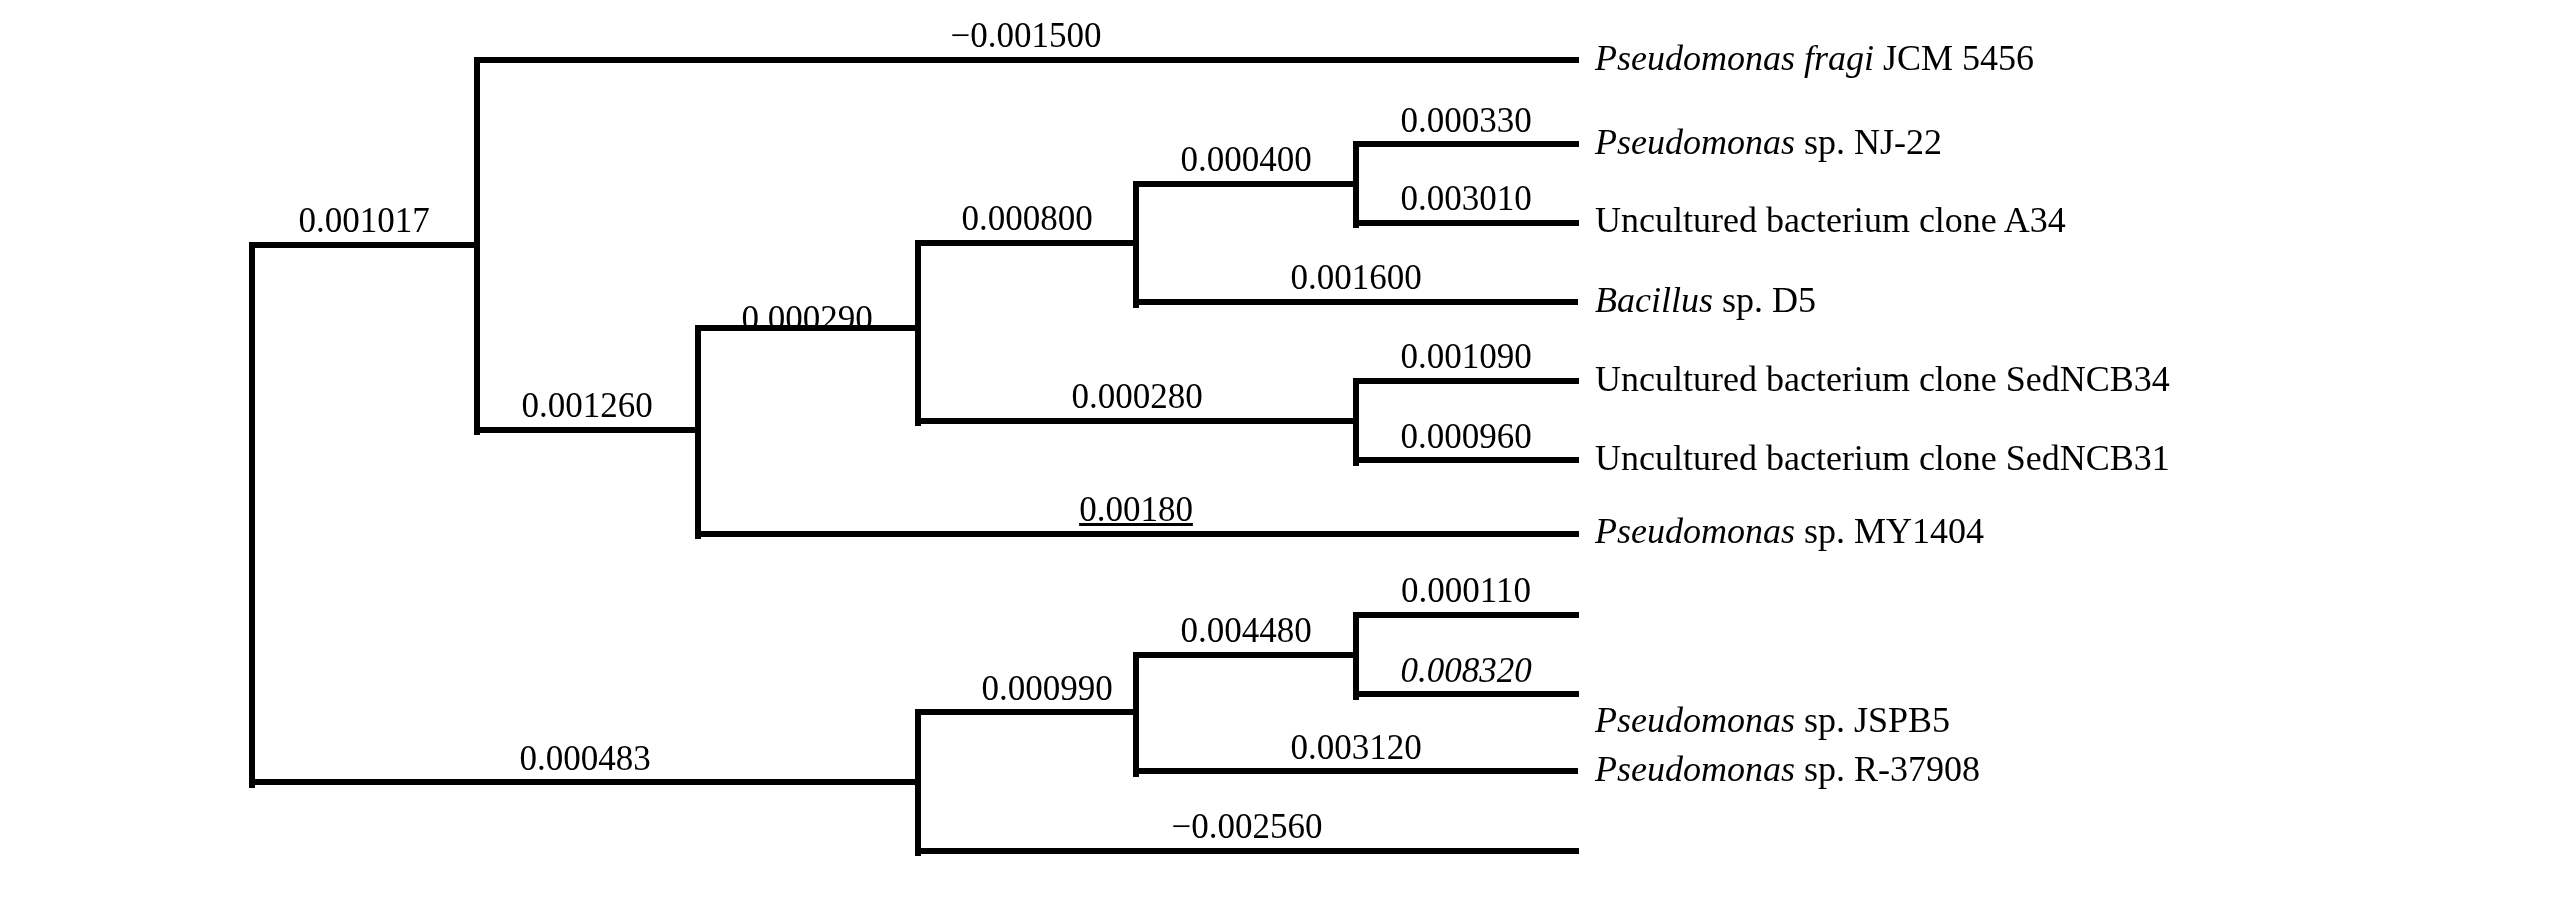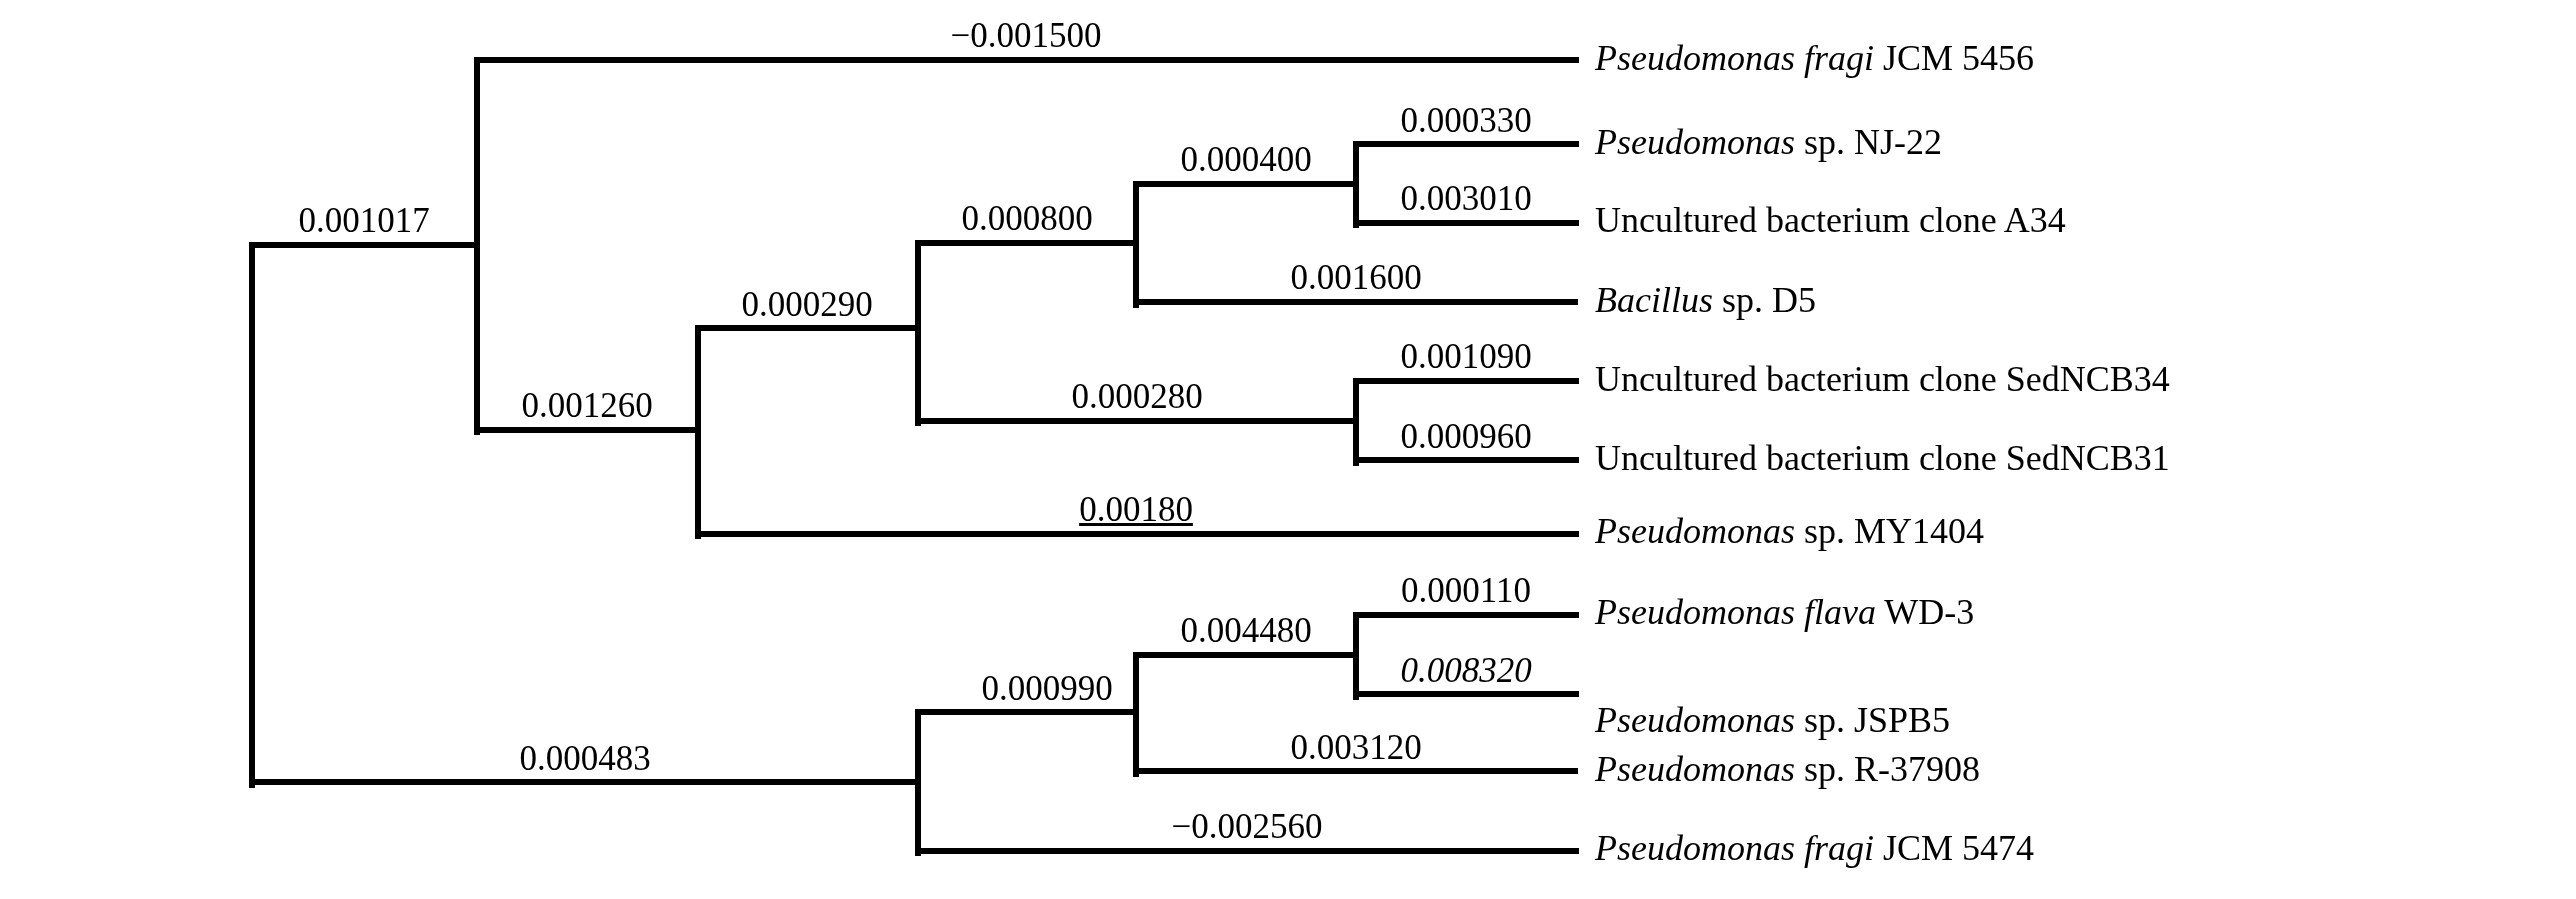--- a/index.html
+++ b/index.html
@@ -63,21 +63,21 @@
   <div class="h" style="left:1353px;top:378px;width:226px;"></div>
   <div class="h" style="left:1353px;top:457px;width:226px;"></div>
   <div class="h" style="left:695px;top:531px;width:884px;"></div>
   <div class="h" style="left:1353px;top:612px;width:226px;"></div>
   <div class="h" style="left:1353px;top:691px;width:226px;"></div>
   <div class="h" style="left:1133px;top:768px;width:445px;"></div>
   <div class="h" style="left:915px;top:848px;width:664px;"></div>
 
   <div class="num" style="left:364px;top:202px;">0.001017</div>
   <div class="num" style="left:587px;top:387px;">0.001260</div>
-  <div class="num" style="left:807px;top:286px;">0.000290</div>
+  <div class="num" style="left:807px;top:300px;">0.000290</div>
   <div class="num" style="left:1027px;top:200px;">0.000800</div>
   <div class="num" style="left:1246px;top:141px;">0.000400</div>
   <div class="num" style="left:1137px;top:378px;">0.000280</div>
   <div class="num" style="left:585px;top:740px;">0.000483</div>
   <div class="num" style="left:1027px;top:670px;margin-left:20px;">0.000990</div>
   <div class="num" style="left:1246px;top:612px;">0.004480</div>
 
   <div class="num" style="left:1026px;top:17.3px;">−0.001500</div>
   <div class="num" style="left:1466px;top:102px;">0.000330</div>
   <div class="num" style="left:1466px;top:180px;">0.003010</div>
@@ -90,19 +90,17 @@
   <div class="num" style="left:1356px;top:729px;text-align:right;">0.003120</div>
   <div class="num" style="left:1247px;top:808px;">−0.002560</div>
 
   <div class="leaf" style="top:38px;"><span class="it">Pseudomonas fragi</span><span> JCM 5456</span></div>
   <div class="leaf" style="top:122px;"><span class="it">Pseudomonas</span><span> sp. NJ-22</span></div>
   <div class="leaf" style="top:200px;"><span class="it"></span><span>Uncultured bacterium clone A34</span></div>
   <div class="leaf" style="top:280px;"><span class="it">Bacillus</span><span> sp. D5</span></div>
   <div class="leaf" style="top:359px;"><span class="it"></span><span>Uncultured bacterium clone SedNCB34</span></div>
   <div class="leaf" style="top:438px;"><span class="it"></span><span>Uncultured bacterium clone SedNCB31</span></div>
   <div class="leaf" style="top:511px;"><span class="it">Pseudomonas</span><span> sp. MY1404</span></div>
-  <div class="leaf" style="top:592px;"><span class="it">Pseudomonas flava</span><span> WD-3</span></div>
   <div class="leaf" style="top:700px;"><span class="it">Pseudomonas</span><span> sp. JSPB5</span></div>
   <div class="leaf" style="top:749px;"><span class="it">Pseudomonas</span><span> sp. R-37908</span></div>
-  <div class="leaf" style="top:828px;"><span class="it">Pseudomonas fragi</span><span> JCM 5474</span></div>
 
 </div>
 
 
 </body></html>

